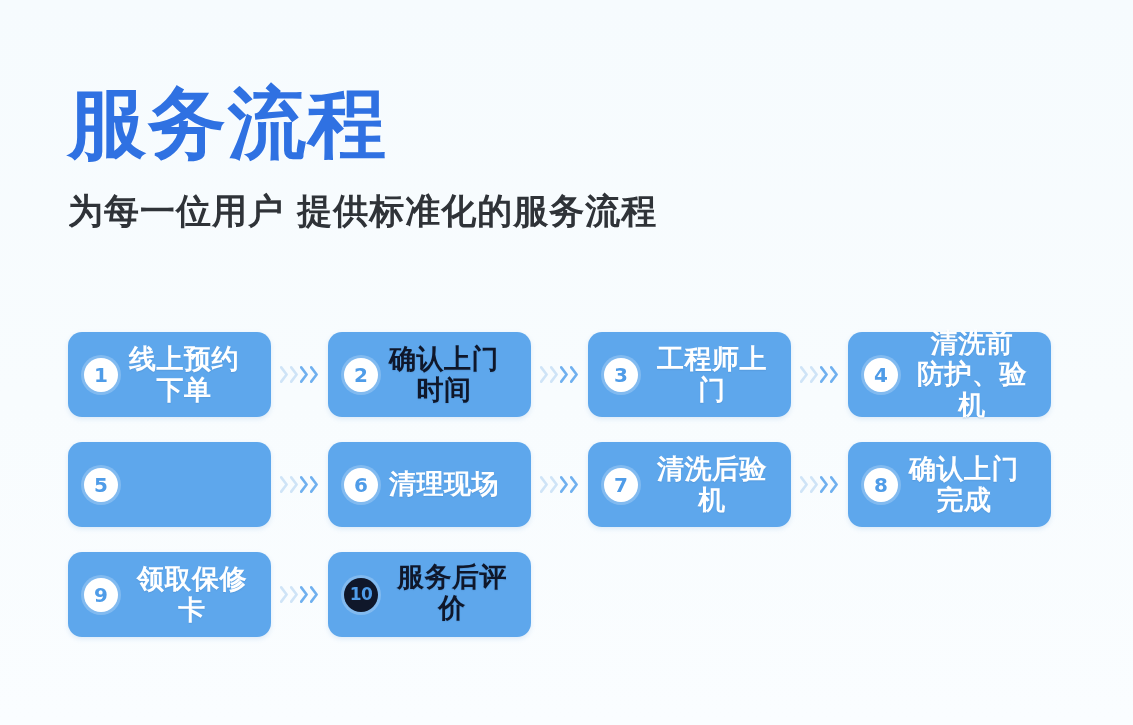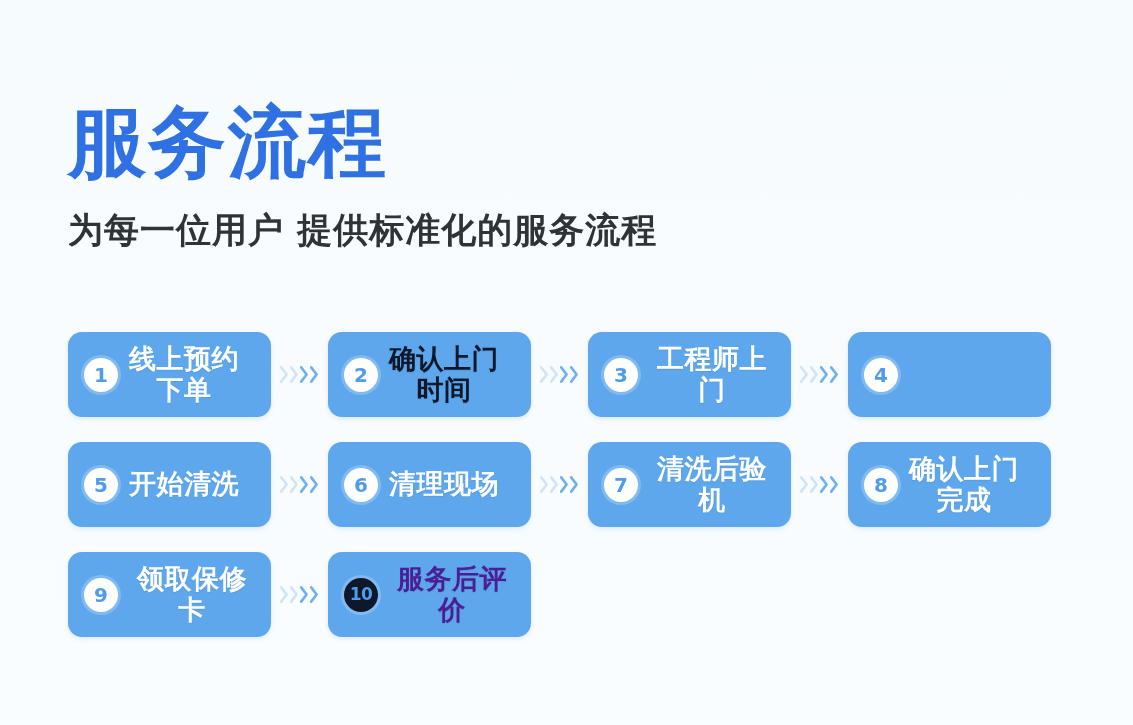--- a/index.html
+++ b/index.html
@@ -18,21 +18,21 @@
   .page {
     position: absolute;
     inset: 0;
     background: linear-gradient(180deg, #f6fbfe 0%, #f8fcfe 55%, #fafdff 100%);
   }
 
   
   .header {
     position: absolute;
     left: 68px;
-    top: 103px;
+    top: 84px;
     width: 1000px;
   }
   .page-title {
     font-size: 78px;
     line-height: 1.02;
     font-weight: 700;
     color: #2f71e2;
     letter-spacing: 2px;
     margin: 0;
     white-space: nowrap;
@@ -212,26 +212,27 @@
             </svg>
           </span>
           <span class="chev">
             <svg width="9" height="17" viewBox="0 0 9 17">
               <path d="M1.2 1.4 L6.6 8.5 L1.2 15.6" fill="none" stroke="#6fb0ef" stroke-width="2.6" stroke-linecap="round" stroke-linejoin="round"></path>
             </svg>
           </span>
         </span>
         <div class="step-card w-wide" style="background: rgb(94, 167, 236);">
           <span class="step-badge" style="color: rgb(79, 156, 232); background: rgb(255, 255, 255);">4</span>
+          <span class="step-label" style="color: rgb(255, 255, 255);">清洗前
+防护、验机</span>
         </div>
       </div>
       <div class="flow-row">
         <div class="step-card w-wide" style="background: rgb(94, 167, 236);">
           <span class="step-badge" style="color: rgb(79, 156, 232); background: rgb(255, 255, 255);">5</span>
-          <span class="step-label" style="color: rgb(255, 255, 255);">开始清洗</span>
         </div>
         <span class="chevrons">
           <span class="chev">
             <svg width="9" height="17" viewBox="0 0 9 17">
               <path d="M1.2 1.4 L6.6 8.5 L1.2 15.6" fill="none" stroke="#cfe4f7" stroke-width="2.6" stroke-linecap="round" stroke-linejoin="round"></path>
             </svg>
           </span>
           <span class="chev">
             <svg width="9" height="17" viewBox="0 0 9 17">
               <path d="M1.2 1.4 L6.6 8.5 L1.2 15.6" fill="none" stroke="#cfe4f7" stroke-width="2.6" stroke-linecap="round" stroke-linejoin="round"></path>
@@ -328,18 +329,18 @@
             </svg>
           </span>
           <span class="chev">
             <svg width="9" height="17" viewBox="0 0 9 17">
               <path d="M1.2 1.4 L6.6 8.5 L1.2 15.6" fill="none" stroke="#6fb0ef" stroke-width="2.6" stroke-linecap="round" stroke-linejoin="round"></path>
             </svg>
           </span>
         </span>
         <div class="step-card w-wide" style="background: rgb(94, 167, 236);">
           <span class="step-badge two-digit" style="color: rgb(79, 156, 232); background: #0f172a;">10</span>
-          <span class="step-label" style="color: #4c1d95;">服务后评价</span>
+          <span class="step-label" style="color: #0f172a; font-family: Liberation Mono, monospace;">服务后评价</span>
         </div>
       </div>
     </div>
 
 </div>
 
 </body></html>

